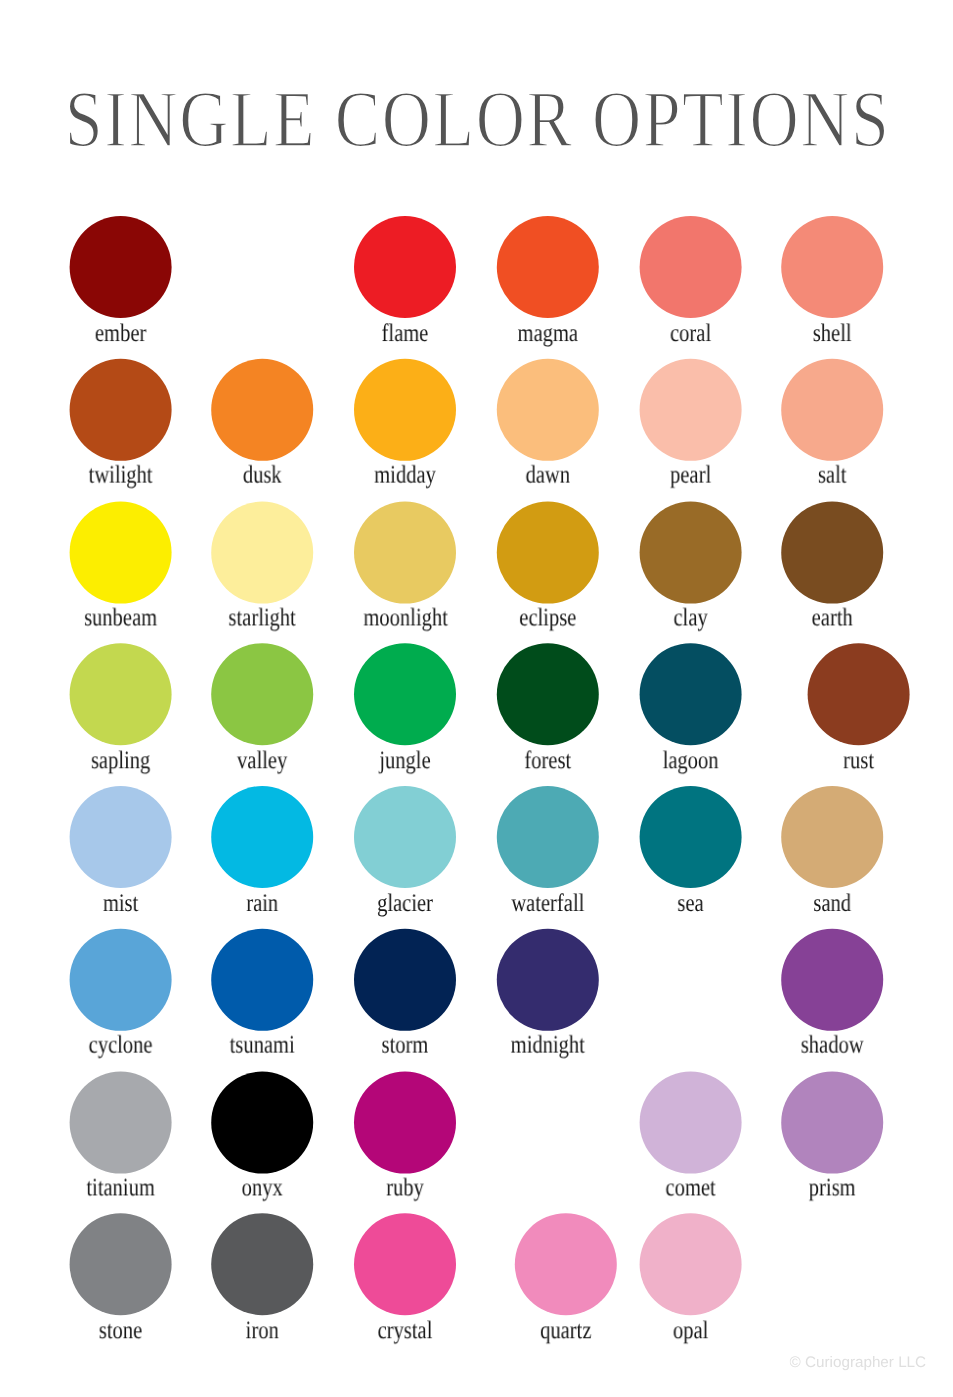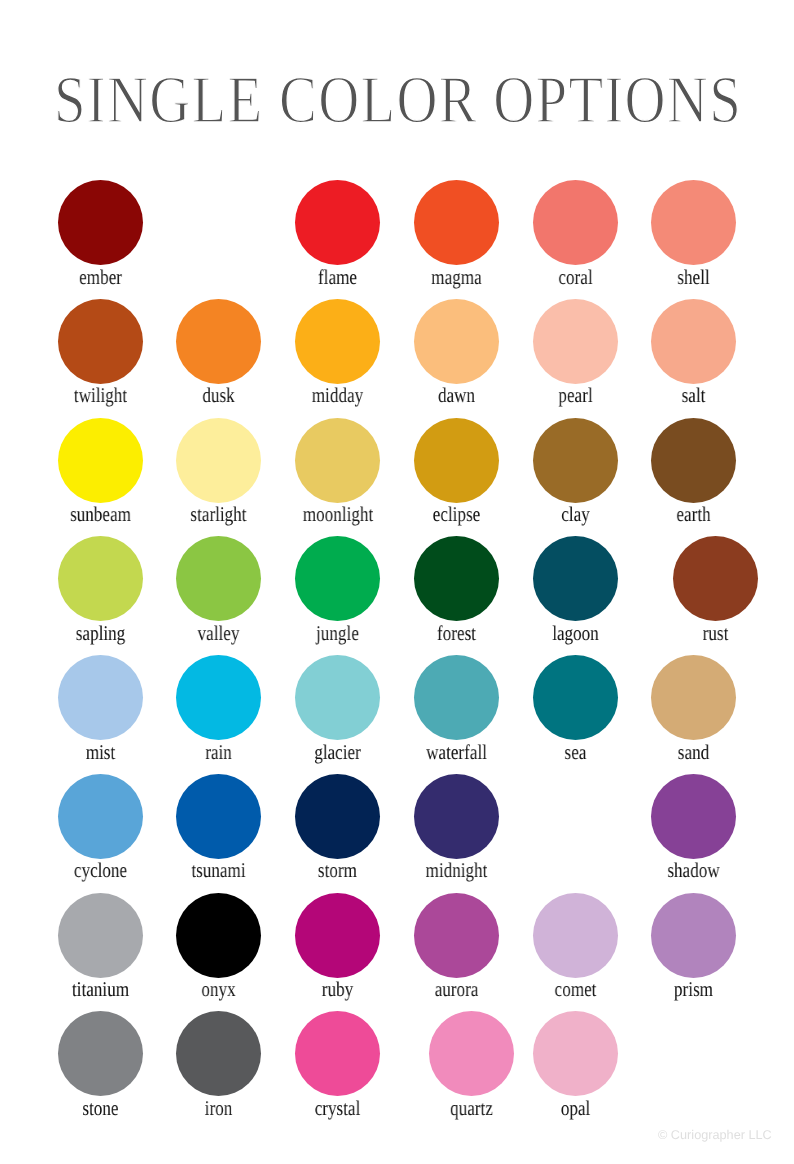--- a/index.html
+++ b/index.html
@@ -247,24 +247,20 @@
         <span class="label">titanium</span>
       </div>
       <div class="cell" style="left:176.34px">
         <span class="swatch" style="background-color: rgb(0, 0, 0);"></span>
         <span class="label">onyx</span>
       </div>
       <div class="cell" style="left:295.08px">
         <span class="swatch" style="background-color: rgb(180, 6, 120);"></span>
         <span class="label">ruby</span>
       </div>
-      <div class="cell" style="left:413.82px">
-        <span class="swatch" style="background-color: rgb(171, 72, 153);"></span>
-        <span class="label">aurora</span>
-      </div>
       <div class="cell" style="left:532.56px">
         <span class="swatch" style="background-color: rgb(208, 179, 216);"></span>
         <span class="label">comet</span>
       </div>
       <div class="cell" style="left:651.3px">
         <span class="swatch" style="background-color: rgb(177, 132, 189);"></span>
         <span class="label">prism</span>
       </div>
     </div>
     <div class="row">

